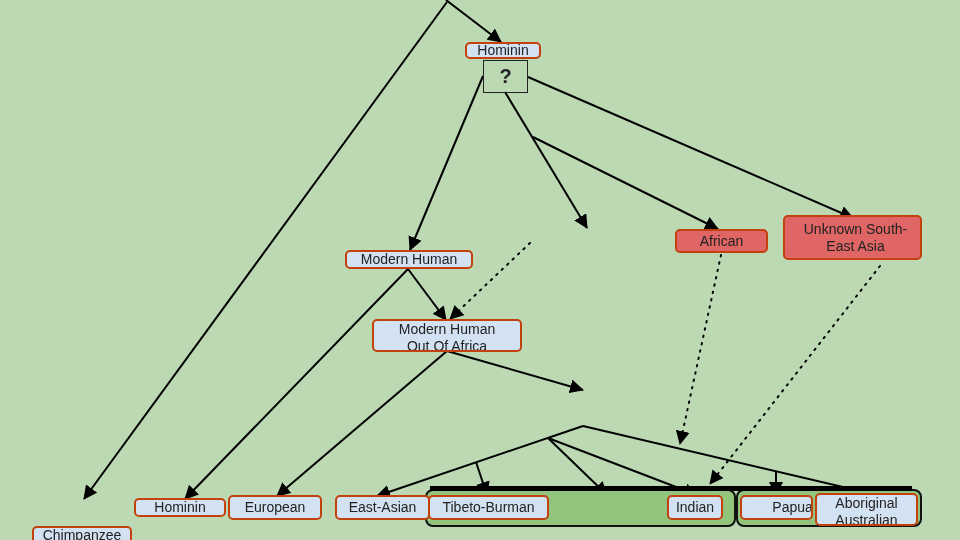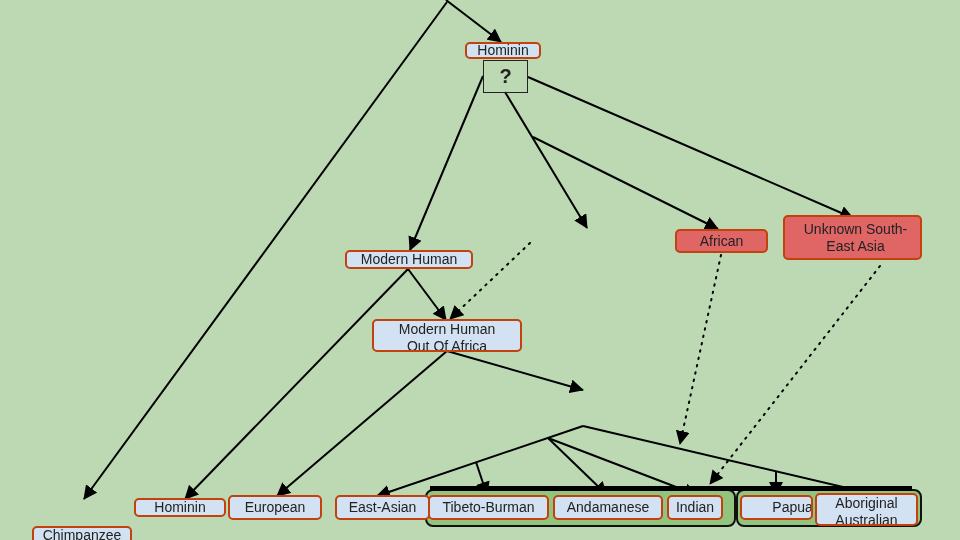--- a/index.html
+++ b/index.html
@@ -64,18 +64,17 @@
   <div class="node red" style="left:783px;top:215px;width:139px;height:45px;padding-left:6px;">Unknown  South-
 East Asia</div>
   <div class="node blue" style="left:372px;top:319px;width:150px;height:33px;align-items:flex-start;padding-top:0;">Modern  Human
 Out Of Africa</div>
 
   <div class="node blue" style="left:32px;top:526px;width:100px;height:18px;">Chimpanzee</div>
   <div class="node blue" style="left:134px;top:498px;width:92px;height:19px;">Hominin</div>
   <div class="node blue" style="left:228px;top:495px;width:94px;height:25px;">European</div>
   <div class="node blue" style="left:335px;top:495px;width:95px;height:25px;">East-Asian</div>
   <div class="node blue" style="left:428px;top:495px;width:121px;height:25px;">Tibeto-Burman</div>
-  <div class="node blue" style="left:553px;top:495px;width:110px;height:25px;">Andamanese</div>
   <div class="node blue" style="left:667px;top:495px;width:56px;height:25px;">Indian</div>
   <div class="node blue" style="left:740px;top:495px;width:73px;height:25px;padding-left:40px;">Papuan</div>
   <div class="node blue" style="left:815px;top:493px;width:103px;height:33px;align-items:flex-start;">Aboriginal
 Australian</div>
 </div>
 
 </body></html>

